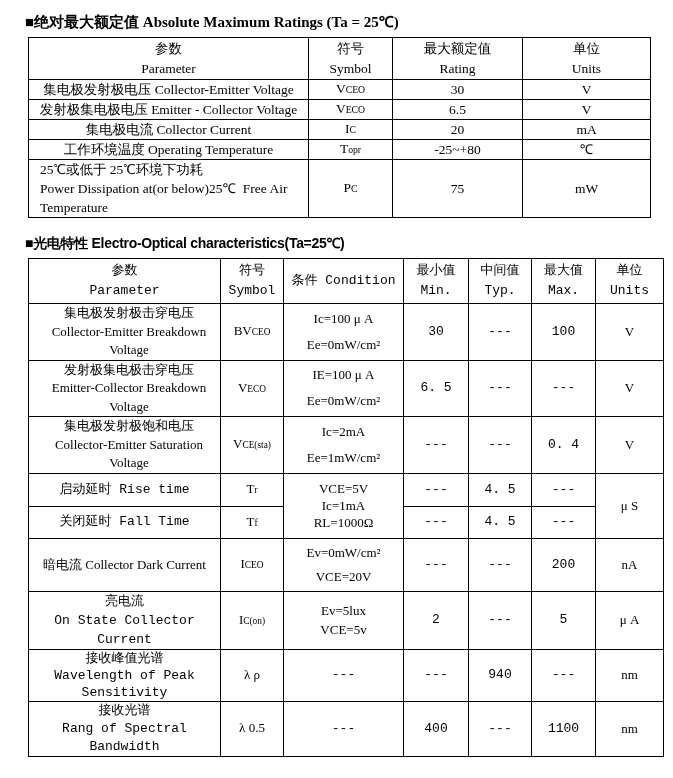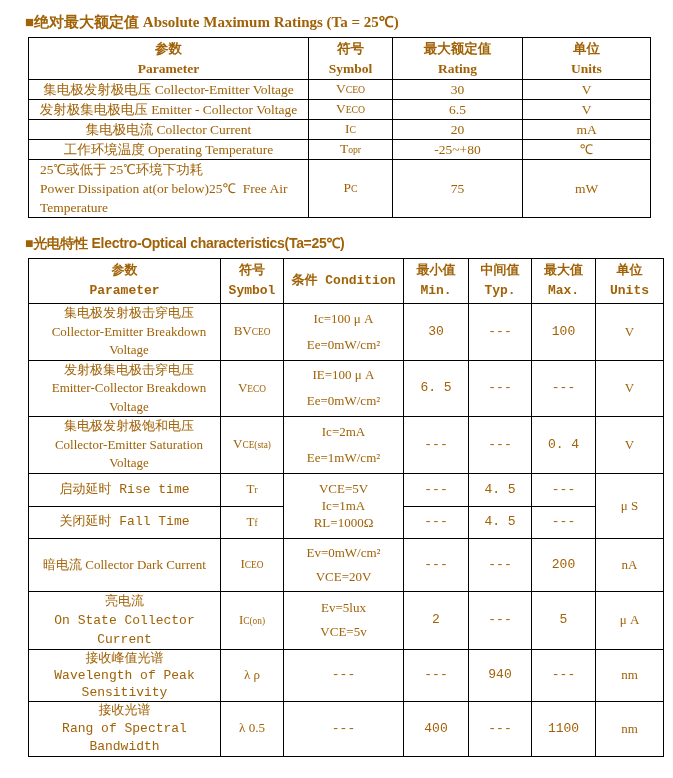--- a/index.html
+++ b/index.html
@@ -1,41 +1,41 @@
 <!DOCTYPE html>
 <html><head>
 <meta charset="utf-8">
 <style>
   html,body { margin:0; padding:0; background:#e8e8e8; }
   .page {
-    width:673px; height:778px; background:#ffffff; color:#a16207;
+    width:673px; height:778px; background:#ffffff; color:#000000;
     font-family:"Liberation Serif", serif;
     box-sizing:border-box; padding-top:11px; overflow:hidden;
     margin:0 auto;
   }
   .sec-title {
     font-weight:bold; font-size:15px; margin:0 0 5px 25px;
     white-space:nowrap;
   }
   .sec-title.mono-title { font-family:Liberation Sans, sans-serif; font-size:14px; letter-spacing:-0.3px; }
   table { border-collapse:collapse; table-layout:fixed; margin-left:28px; }
   td {
     border:1px solid #000; text-align:center; vertical-align:middle;
     font-size:13px; padding:0 2px; overflow:hidden; line-height:18px;
   }
-  .hdr td { font-weight:bold; font-size:13.5px; line-height:20px; }
+  .hdr td { font-weight:normal; font-size:13.5px; line-height:20px; }
   .ml { white-space:pre-wrap; }
   .left { text-align:left; padding-left:11px; }
   .sub { font-size:0.72em; }
   .mono { font-family:"Liberation Mono", monospace; }
   .t2 .hdr td { font-family:"Liberation Mono", monospace; font-size:13px; }
   .t2 .val { font-family:"Liberation Mono", monospace; font-size:13px; }
   .t2 .cond { line-height:17px; }
   .t2 .cond.sp2 { line-height:26px; }
-  .t2 .cond.sp19 { line-height:24px;font-family:Liberation Serif, serif; }
+  .t2 .cond.sp19 { line-height:19px;font-family:Liberation Serif, serif; }
   .t2 .p3 { line-height:18.5px;text-align:center; }
   .t1 td { font-size:13.5px; }
 </style>
 </head>
 <body>
 
 <div class="page">
 
   <div class="sec-title">■绝对最大额定值 Absolute Maximum Ratings (Ta = 25℃)</div>
 

